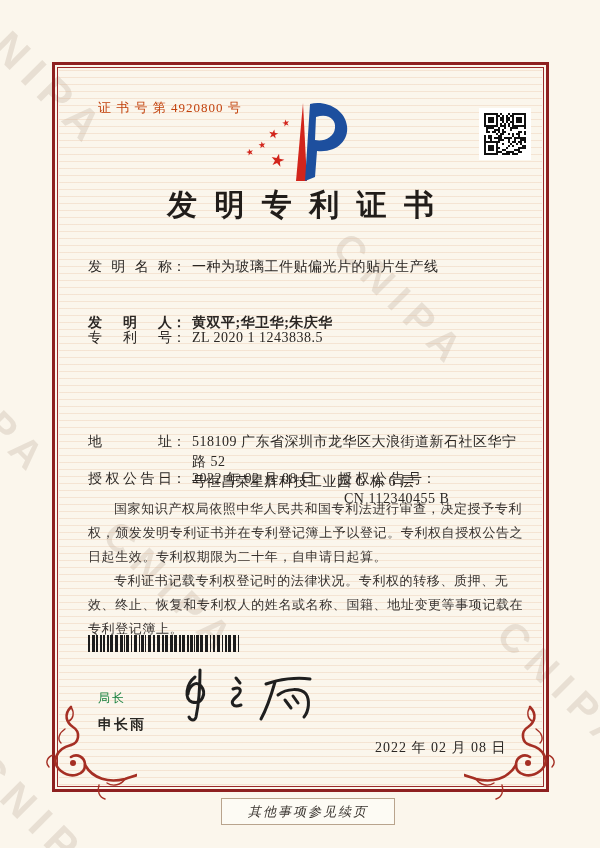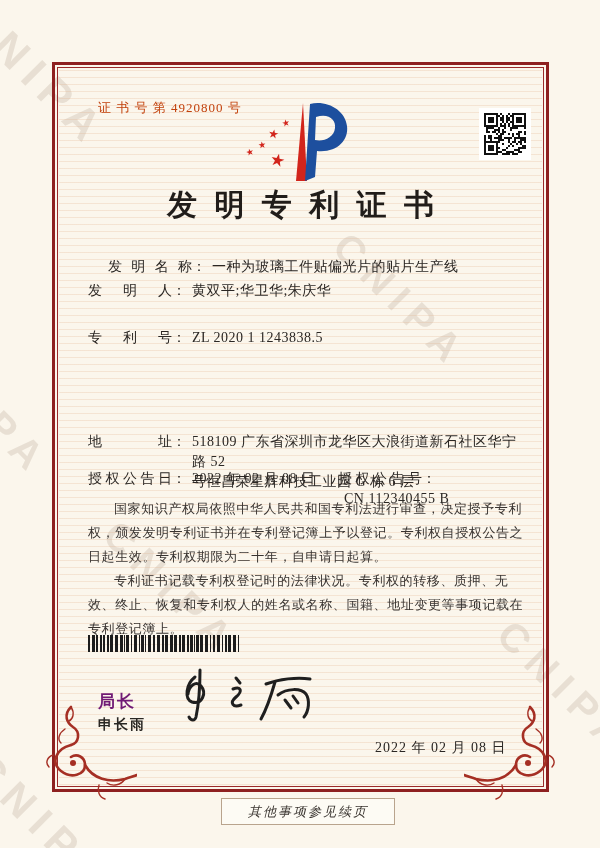--- a/index.html
+++ b/index.html
@@ -35,38 +35,38 @@
   .st2{left:35px;top:29px;font-size:12px;transform:rotate(10deg);}
   .st3{left:25px;top:42px;font-size:9px;transform:rotate(-8deg);}
   .st4{left:37px;top:53px;font-size:17px;transform:rotate(12deg);}
   .st5{left:13px;top:49px;font-size:9px;transform:rotate(-15deg);}
   .qr{left:424px;top:43px;width:52px;height:52px;background:#fff;}
   .title{left:0;top:120px;width:100%;text-align:center;font-size:30px;font-weight:700;
          color:#211d1a;letter-spacing:0.58em;text-indent:0.58em;}
 
   
   .row{left:33px;width:440px;font-size:14px;color:#2b2724;line-height:20px;}
-  .r1{top:192px;margin-left:20px;} .r2{top:216px;} .r3{top:263px;} .r4{top:297px;} .r5{top:331px;}
+  .r1{top:192px;} .r2{top:248px;font-weight:bold;} .r3{top:263px;} .r4{top:297px;} .r5{top:331px;}
   .r6{top:367px;} .r7{top:404px;}
   .flabel{display:inline-block;width:84px;text-align:justify;text-align-last:justify;vertical-align:top;}
   .colon{display:inline-block;vertical-align:top;}
   .fvalue{display:inline-block;margin-left:6px;letter-spacing:.5px;vertical-align:top;}
   .addr .fvalue{width:330px;white-space:pre-line;}
   .pair2{position:absolute;left:250px;top:0;}
 
   
   .paras{left:33px;top:432px;width:438px;font-size:13px;
          color:#383330;line-height:1.85;letter-spacing:.6px;}
   .paras p{margin:0;text-indent:2em;}
 
   
   .barcode{left:33px;top:570px;width:160px;height:17px;display:flex;align-items:stretch;}
   .barcode i{display:block;background:#1c1c1c;height:100%;}
-  .sign-title{left:43px;top:625px;font-family:"Liberation Sans",sans-serif;font-weight:700;
-              font-size:17px;color:#701a75;letter-spacing:2px;}
+  .sign-title{left:43px;top:625px;font-family:"Liberation Sans",sans-serif;font-weight:400;
+              font-size:12px;color:#15803d;letter-spacing:2px;}
   .sign-name{left:43px;top:651px;font-family:"Liberation Sans",sans-serif;font-weight:600;
              font-size:14px;color:#2a2723;letter-spacing:2px;}
   .signature{left:118px;top:600px;}
   .sign-date{left:320px;top:674px;font-size:14px;color:#2b2724;letter-spacing:1px;}
   .page-info{left:0;top:704px;width:100%;text-align:center;font-size:12px;color:#3a3530;letter-spacing:1px;}
 
   
   .orn{width:96px;height:96px;z-index:3;pointer-events:none;}
   .orn-l{left:-14px;bottom:-12px;top:auto;}
   .orn-r{right:-14px;bottom:-12px;left:auto;top:auto;transform:scaleX(-1);}

